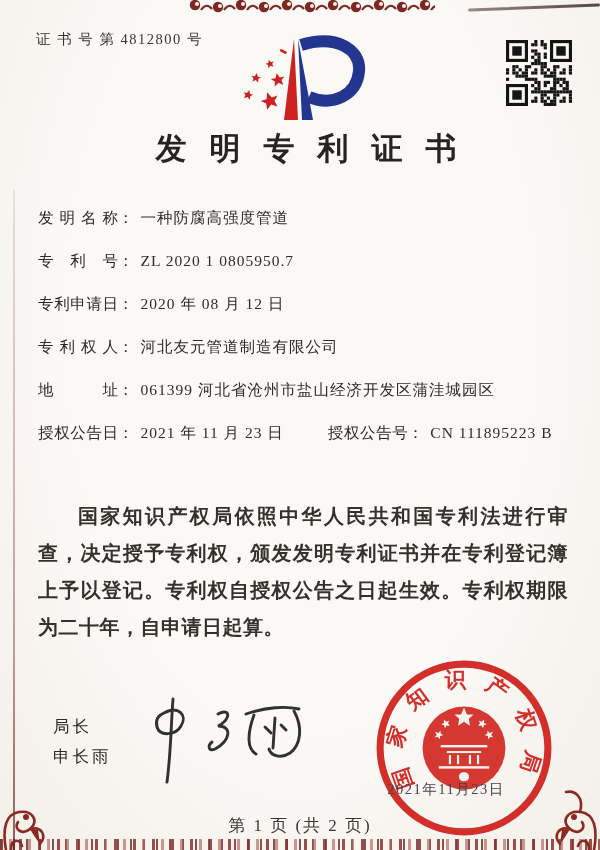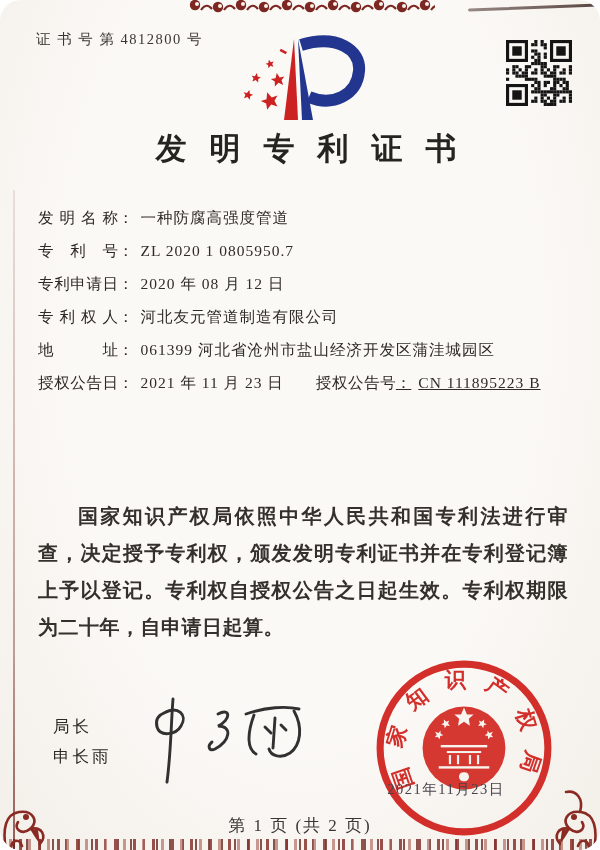--- a/index.html
+++ b/index.html
@@ -2,21 +2,20 @@
 <html><head>
 <meta charset="utf-8">
 <style>
   * { margin:0; padding:0; box-sizing:border-box; }
   html,body { width:600px; height:850px; }
   body { font-family:"Liberation Serif","DejaVu Serif",serif; }
   .page {
     position:relative; width:600px; height:850px; overflow:hidden;
     background: radial-gradient(ellipse at 50% 38%, #fbf9f6 55%, #f3efe9 100%);
     color:#2e2b28;
-    border-radius:21px;
   }
   
   .ornament-top { position:absolute; left:183px; top:0; width:252px; height:13px; }
   .top-right-line { position:absolute; left:468px; top:6px; width:132px; height:3px;
     background:linear-gradient(to right, rgba(70,45,40,.55), rgba(60,38,34,.85));
     transform:rotate(-2.2deg); border-radius:2px; }
   .left-edge-line { position:absolute; left:13px; top:190px; width:2px; height:660px;
     background:linear-gradient(to bottom, rgba(140,90,80,.15), rgba(122,48,40,.45) 70%, rgba(110,30,24,.7)); }
   .fringe-bottom { position:absolute; left:0; right:0; bottom:0; height:11px; opacity:.9;
     background:
@@ -26,26 +25,26 @@
   .corner-br { position:absolute; right:0; bottom:0; width:64px; height:94px; }
 
   
   .cert-no { position:absolute; left:36px; top:30px; font-size:14.5px; letter-spacing:1.5px; color:#3a3633; }
   .logo { position:absolute; left:232px; top:34px; width:136px; height:90px; }
   .qr { position:absolute; left:506px; top:40px; width:66px; height:66px; }
   .title { position:absolute; left:0; right:0; top:128px; text-align:center;
     font-size:31px; font-weight:600; color:#262421; letter-spacing:23px; text-indent:23px;padding-left:12px; }
 
   
-  .fields { position:absolute; left:38px; top:208px; right:26px; display:flex; flex-direction:column; gap:13px; }
+  .fields { position:absolute; left:38px; top:208px; right:26px; display:flex; flex-direction:column; gap:23px; }
   .row { font-size:15.5px; line-height:20px; white-space:nowrap; }
   .lbl { display:inline-block; width:80px; text-align:justify; text-align-last:justify; font-weight:500; color:#2c2926; vertical-align:bottom; }
   .colon { margin-right:7px; color:#2c2926; }
   .val { letter-spacing:1px; color:#2e2b28; }
-  .pair2 { margin-left:32px;text-decoration:underline; }
+  .pair2 { margin-left:44px; }
 
   
   .bodytext { position:absolute; left:38px; right:32px; top:498px; font-size:20px;
     line-height:1.85; text-align:justify; color:#34302c; letter-spacing:.5px;font-weight:bold; }
   .bodytext p { text-indent:2em; }
 
   
   .sign-block { position:absolute; left:53px; top:712px; font-size:16.5px; letter-spacing:3px; color:#2c2926; line-height:30px; }
   .signature-svg { position:absolute; left:126px; top:692px; width:196px; height:98px; }
   .seal { position:absolute; left:370px; top:654px; width:188px; height:188px; opacity:.93; z-index:2; }

